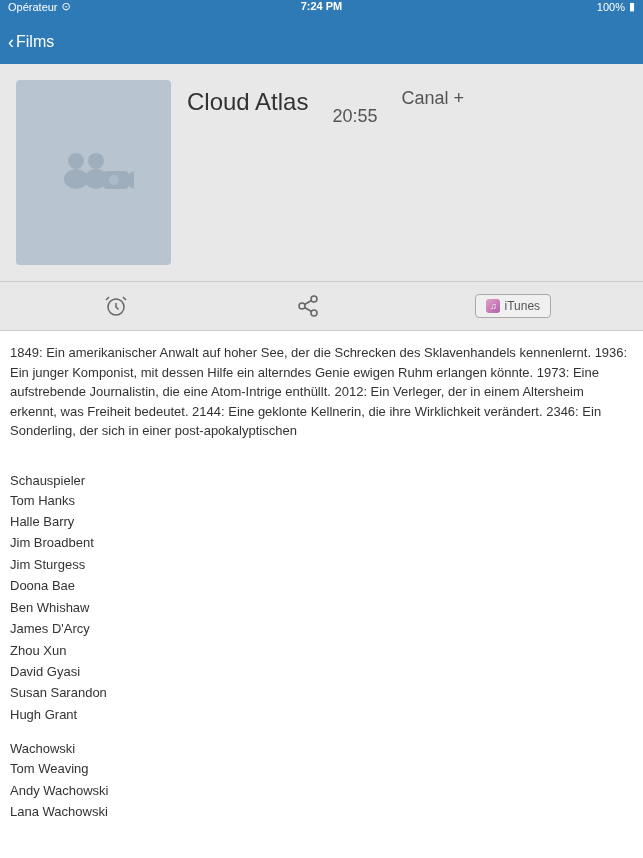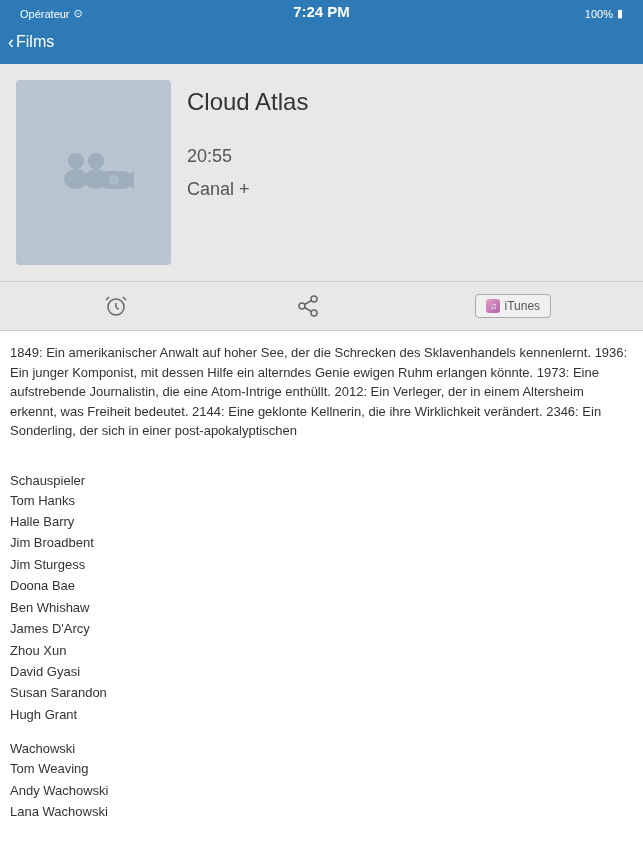--- a/index.html
+++ b/index.html
@@ -16,37 +16,37 @@
       overflow: hidden;
       position: relative;
     }
 
     
     .status-bar {
       width: 100%;
       height: 20px;
       background: #2d7ab7;
       display: flex;
-      align-items: flex-end;
+      align-items: flex-start;
       justify-content: space-between;
-      padding: 0 20px;
+      padding: 0 8px;
     }
 
     .status-bar-left {
       display: flex;
       align-items: center;
       gap: 4px;
       color: white;
       font-size: 11px;
       font-weight: 500;
     }
 
     .status-bar-center {
       color: white;
-      font-size: 15px;
+      font-size: 11px;
       font-weight: 600;
       position: absolute;
       left: 50%;
       transform: translateX(-50%);
     }
 
     .status-bar-right {
       color: white;
       font-size: 11px;
       font-weight: 500;
@@ -109,22 +109,22 @@
 
     .movie-thumbnail svg {
       width: 80px;
       height: 60px;
       opacity: 0.4;
     }
 
     .movie-info {
       flex: 1;
       display: flex;
-      flex-direction: column;
-      gap: 12px;
+      flex-direction: row;
+      gap: 24px;
       padding-top: 8px;
     }
 
     .movie-title {
       font-size: 24px;
       font-weight: 400;
       color: #333;
     }
 
     .movie-time {

